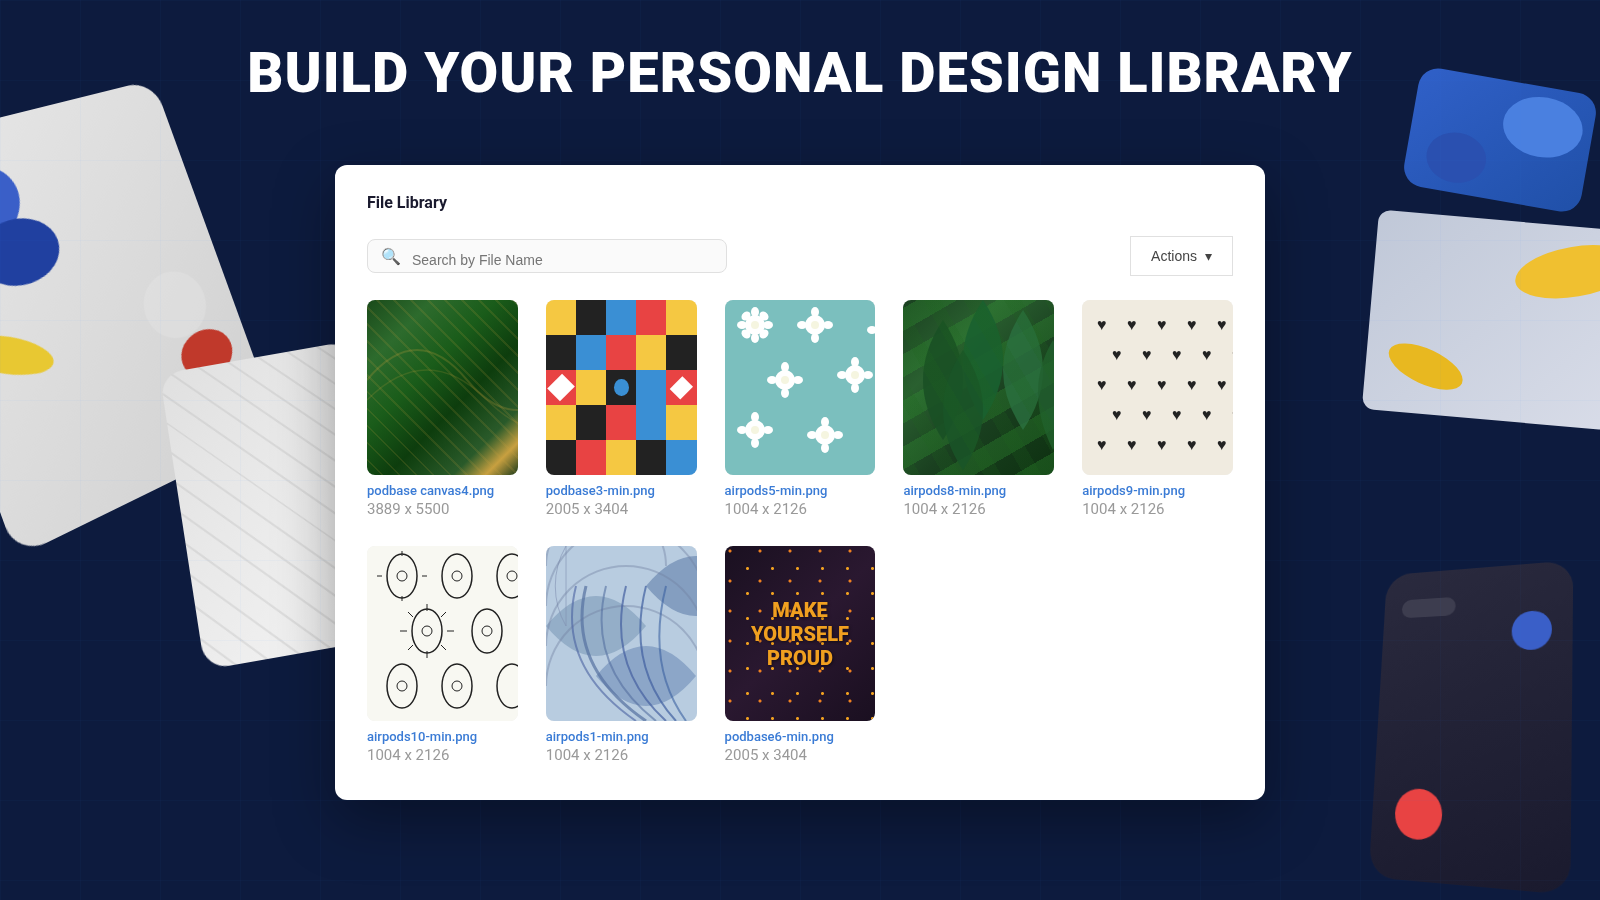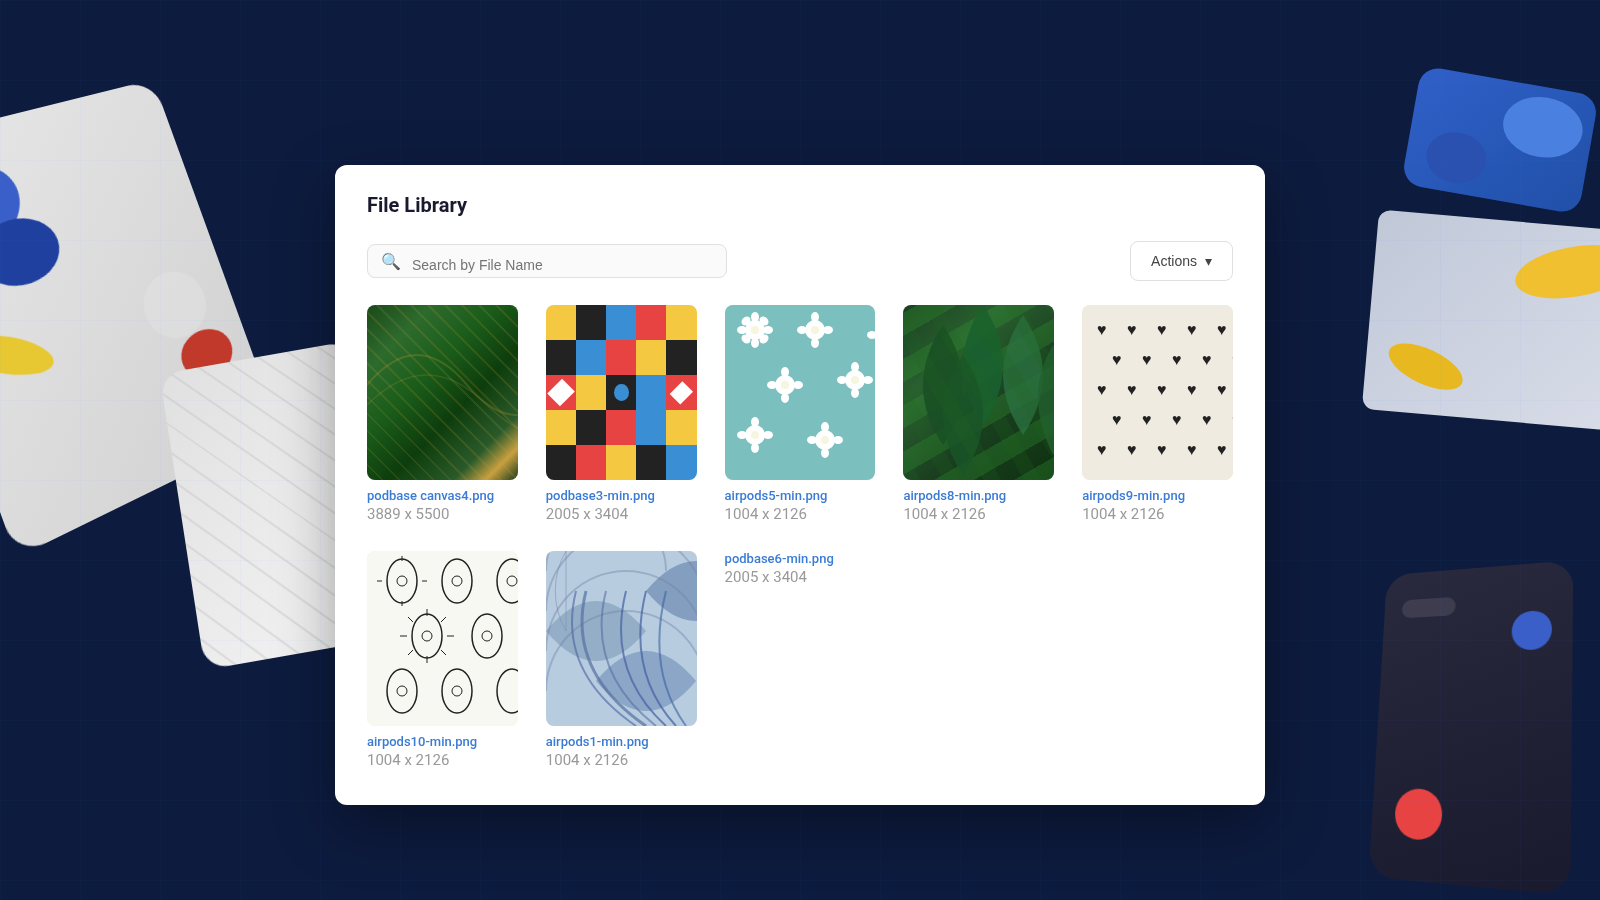--- a/index.html
+++ b/index.html
@@ -55,21 +55,21 @@
     }
 
     .modal-header {
       display: flex;
       align-items: center;
       justify-content: space-between;
       margin-bottom: 24px;
     }
 
     .modal-title {
-      font-size: 20px;
+      font-size: 16px;
       font-weight: 700;
       color: #1a1a2e;
     }
 
     .upload-btn {
       background: #e84343;
       color: white;
       border: none;
       border-radius: 8px;
       padding: 12px 24px;
@@ -114,21 +114,21 @@
       font-size: 16px;
     }
 
     .actions-btn {
       margin-left: auto;
       display: flex;
       align-items: center;
       gap: 8px;
       padding: 11px 20px;
       border: 1.5px solid #e0e0e0;
-      border-radius: 8px;
+      border-radius: 0;
       background: white;
       font-size: 14px;
       color: #444;
       cursor: pointer;
     }
 
     
     .image-grid {
       display: grid;
       grid-template-columns: repeat(5, 1fr);
@@ -269,20 +269,21 @@
     <defs>
       <pattern id="grid" width="80" height="80" patternUnits="userSpaceOnUse">
         <path d="M 80 0 L 0 0 0 80" fill="none" stroke="#4488ff" stroke-width="0.5"></path>
       </pattern>
     </defs>
     <rect width="100%" height="100%" fill="url(#grid)"></rect>
   </svg>
 </div>
 
 <div class="hero-text">
+  <h1>BUILD YOUR PERSONAL DESIGN LIBRARY</h1>
 </div>
 
 <div class="modal">
 
   <div class="modal-header">
     <h2 class="modal-title">File Library</h2>
   </div>
 
   <div class="toolbar">
     <div class="search-box">
@@ -563,18 +564,24 @@
             <path d="M130,175 Q80,120 100,40" fill="none" stroke="#4060a0" stroke-width="2" opacity="0.7"></path>
             <path d="M140,175 Q100,120 120,40" fill="none" stroke="#3a60a0" stroke-width="2" opacity="0.6"></path>
           </svg>
         </div>
       </div>
       <div class="grid-item-name">airpods1-min.png</div>
       <div class="grid-item-dims">1004 x 2126</div>
     </div>
 
     <div class="grid-item">
+      <div class="grid-item-thumb">
+        <div class="img-podbase6">
+          <div class="stars-overlay"></div>
+          <div class="make-yourself-proud">MAKE<br>YOURSELF<br>PROUD</div>
+        </div>
+      </div>
       <div class="grid-item-name">podbase6-min.png</div>
       <div class="grid-item-dims">2005 x 3404</div>
     </div>
 
   </div>
 </div>
 
 </body></html>

